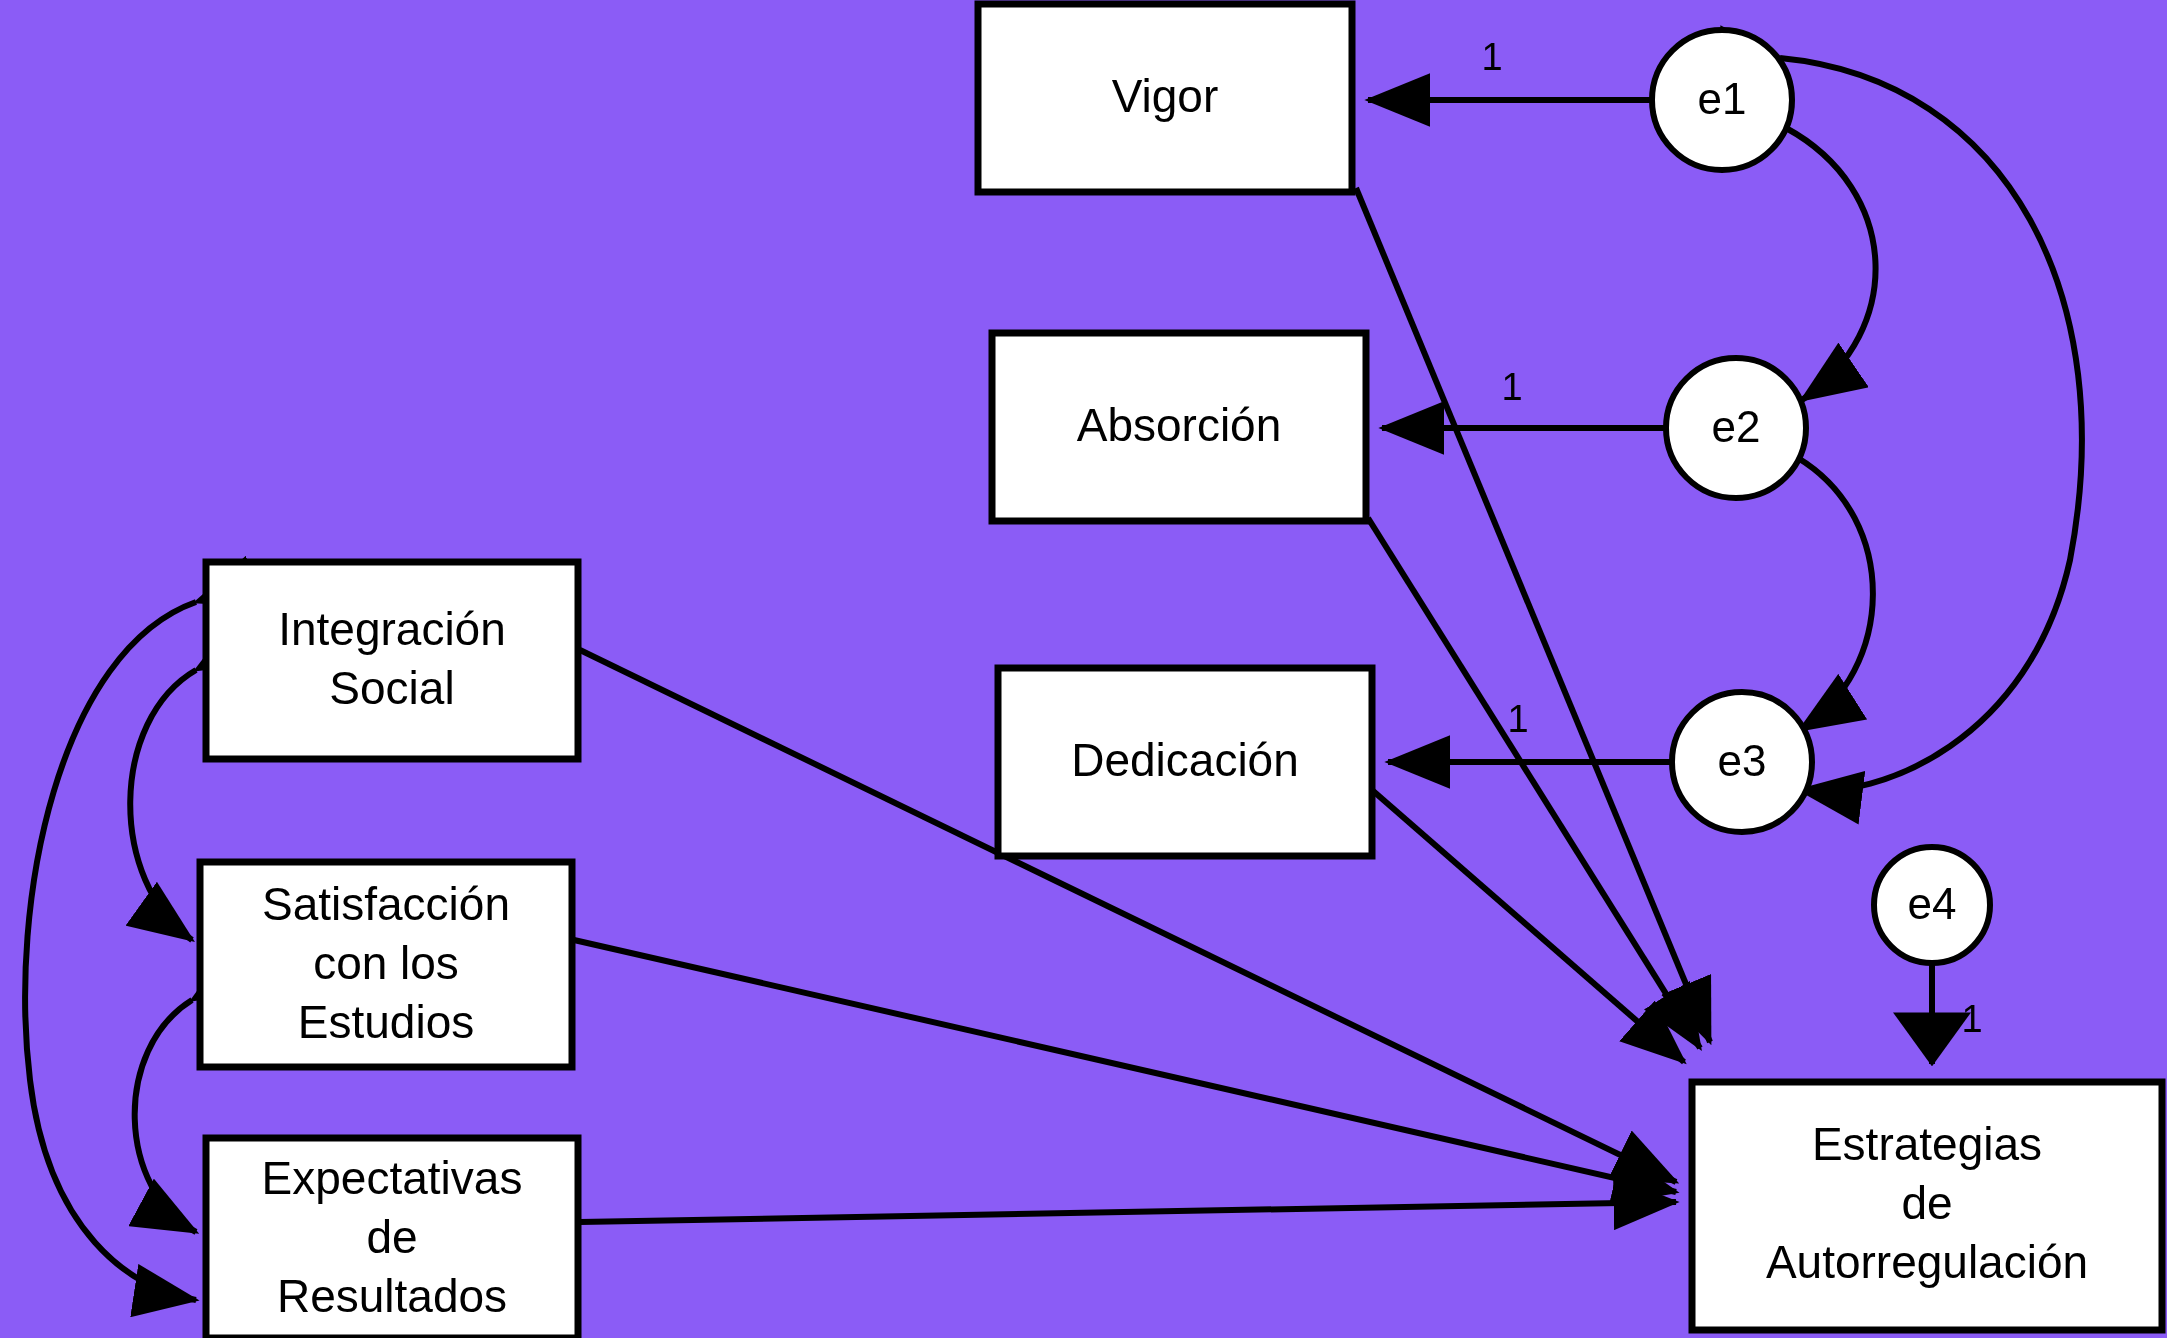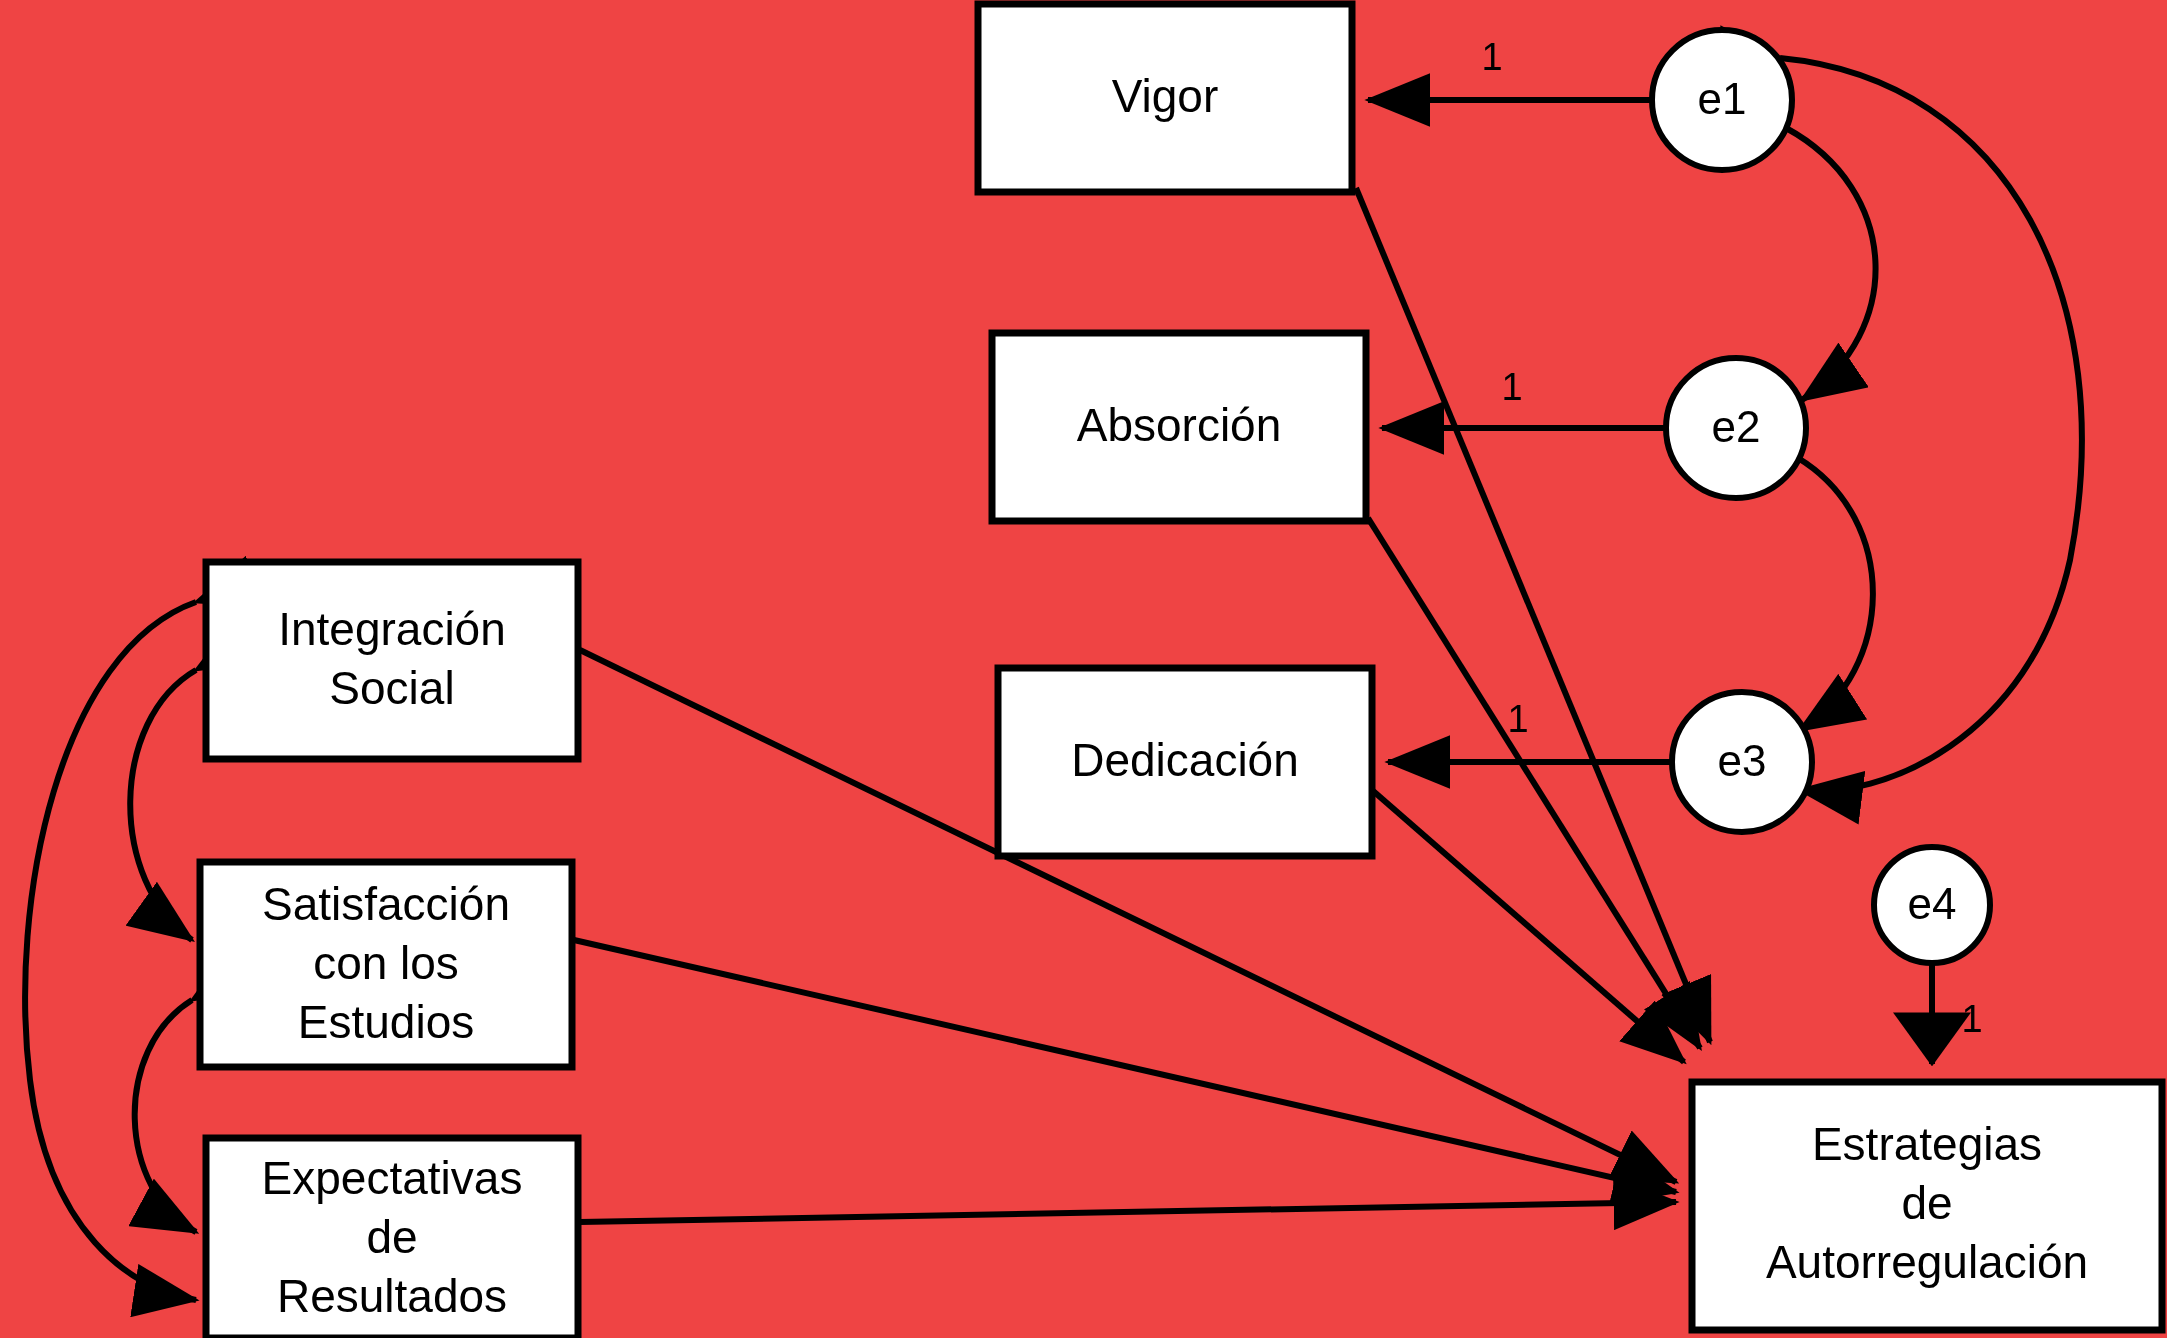--- a/index.html
+++ b/index.html
@@ -5,21 +5,21 @@
 <style>
   html, body {
     margin: 0;
     padding: 0;
     background: #ffffff;
   }
   #stage {
     position: relative;
     width: 2167px;
     height: 1338px;
-    background: #ef4444;
+    background: #8b5cf6;
     font-family: "Liberation Sans", sans-serif;
     overflow: hidden;
   }
   svg.layer {
     position: absolute;
     left: 0;
     top: 0;
     width: 2167px;
     height: 1338px;
   }

